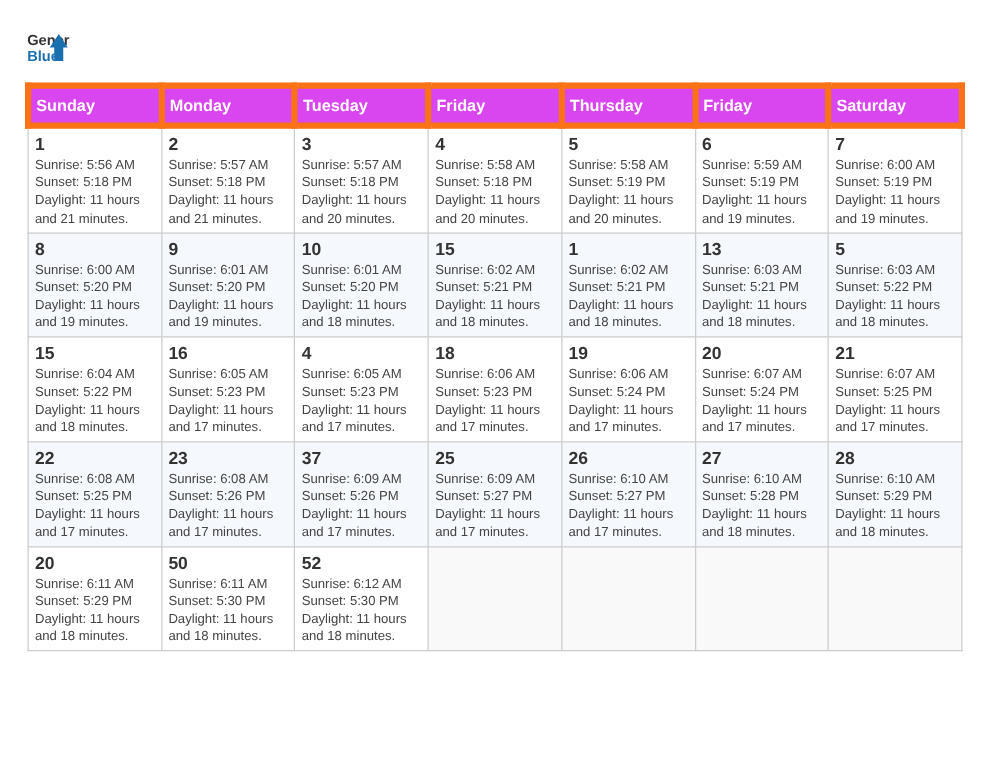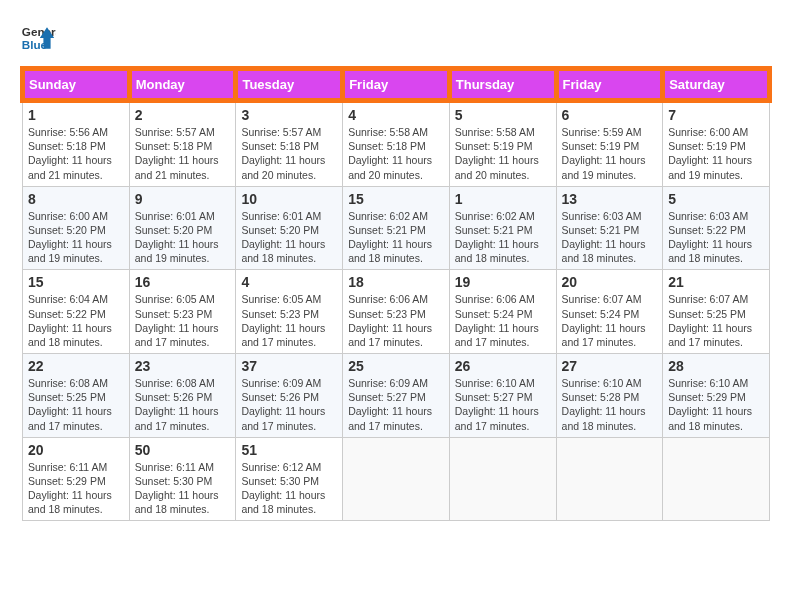--- a/index.html
+++ b/index.html
@@ -231,21 +231,21 @@
       <tr>
         <td>
           <span class="day-number">20</span>
           <div class="day-info">Sunrise: 6:11 AM<br>Sunset: 5:29 PM<br>Daylight: 11 hours and 18 minutes.</div>
         </td>
         <td>
           <span class="day-number">50</span>
           <div class="day-info">Sunrise: 6:11 AM<br>Sunset: 5:30 PM<br>Daylight: 11 hours and 18 minutes.</div>
         </td>
         <td>
-          <span class="day-number">51</span>
+          <span class="day-number">52</span>
           <div class="day-info">Sunrise: 6:12 AM<br>Sunset: 5:30 PM<br>Daylight: 11 hours and 18 minutes.</div>
         </td>
         <td class="empty-cell"></td>
         <td class="empty-cell"></td>
         <td class="empty-cell"></td>
         <td class="empty-cell"></td>
       </tr>
     </tbody>
 </table>
 

